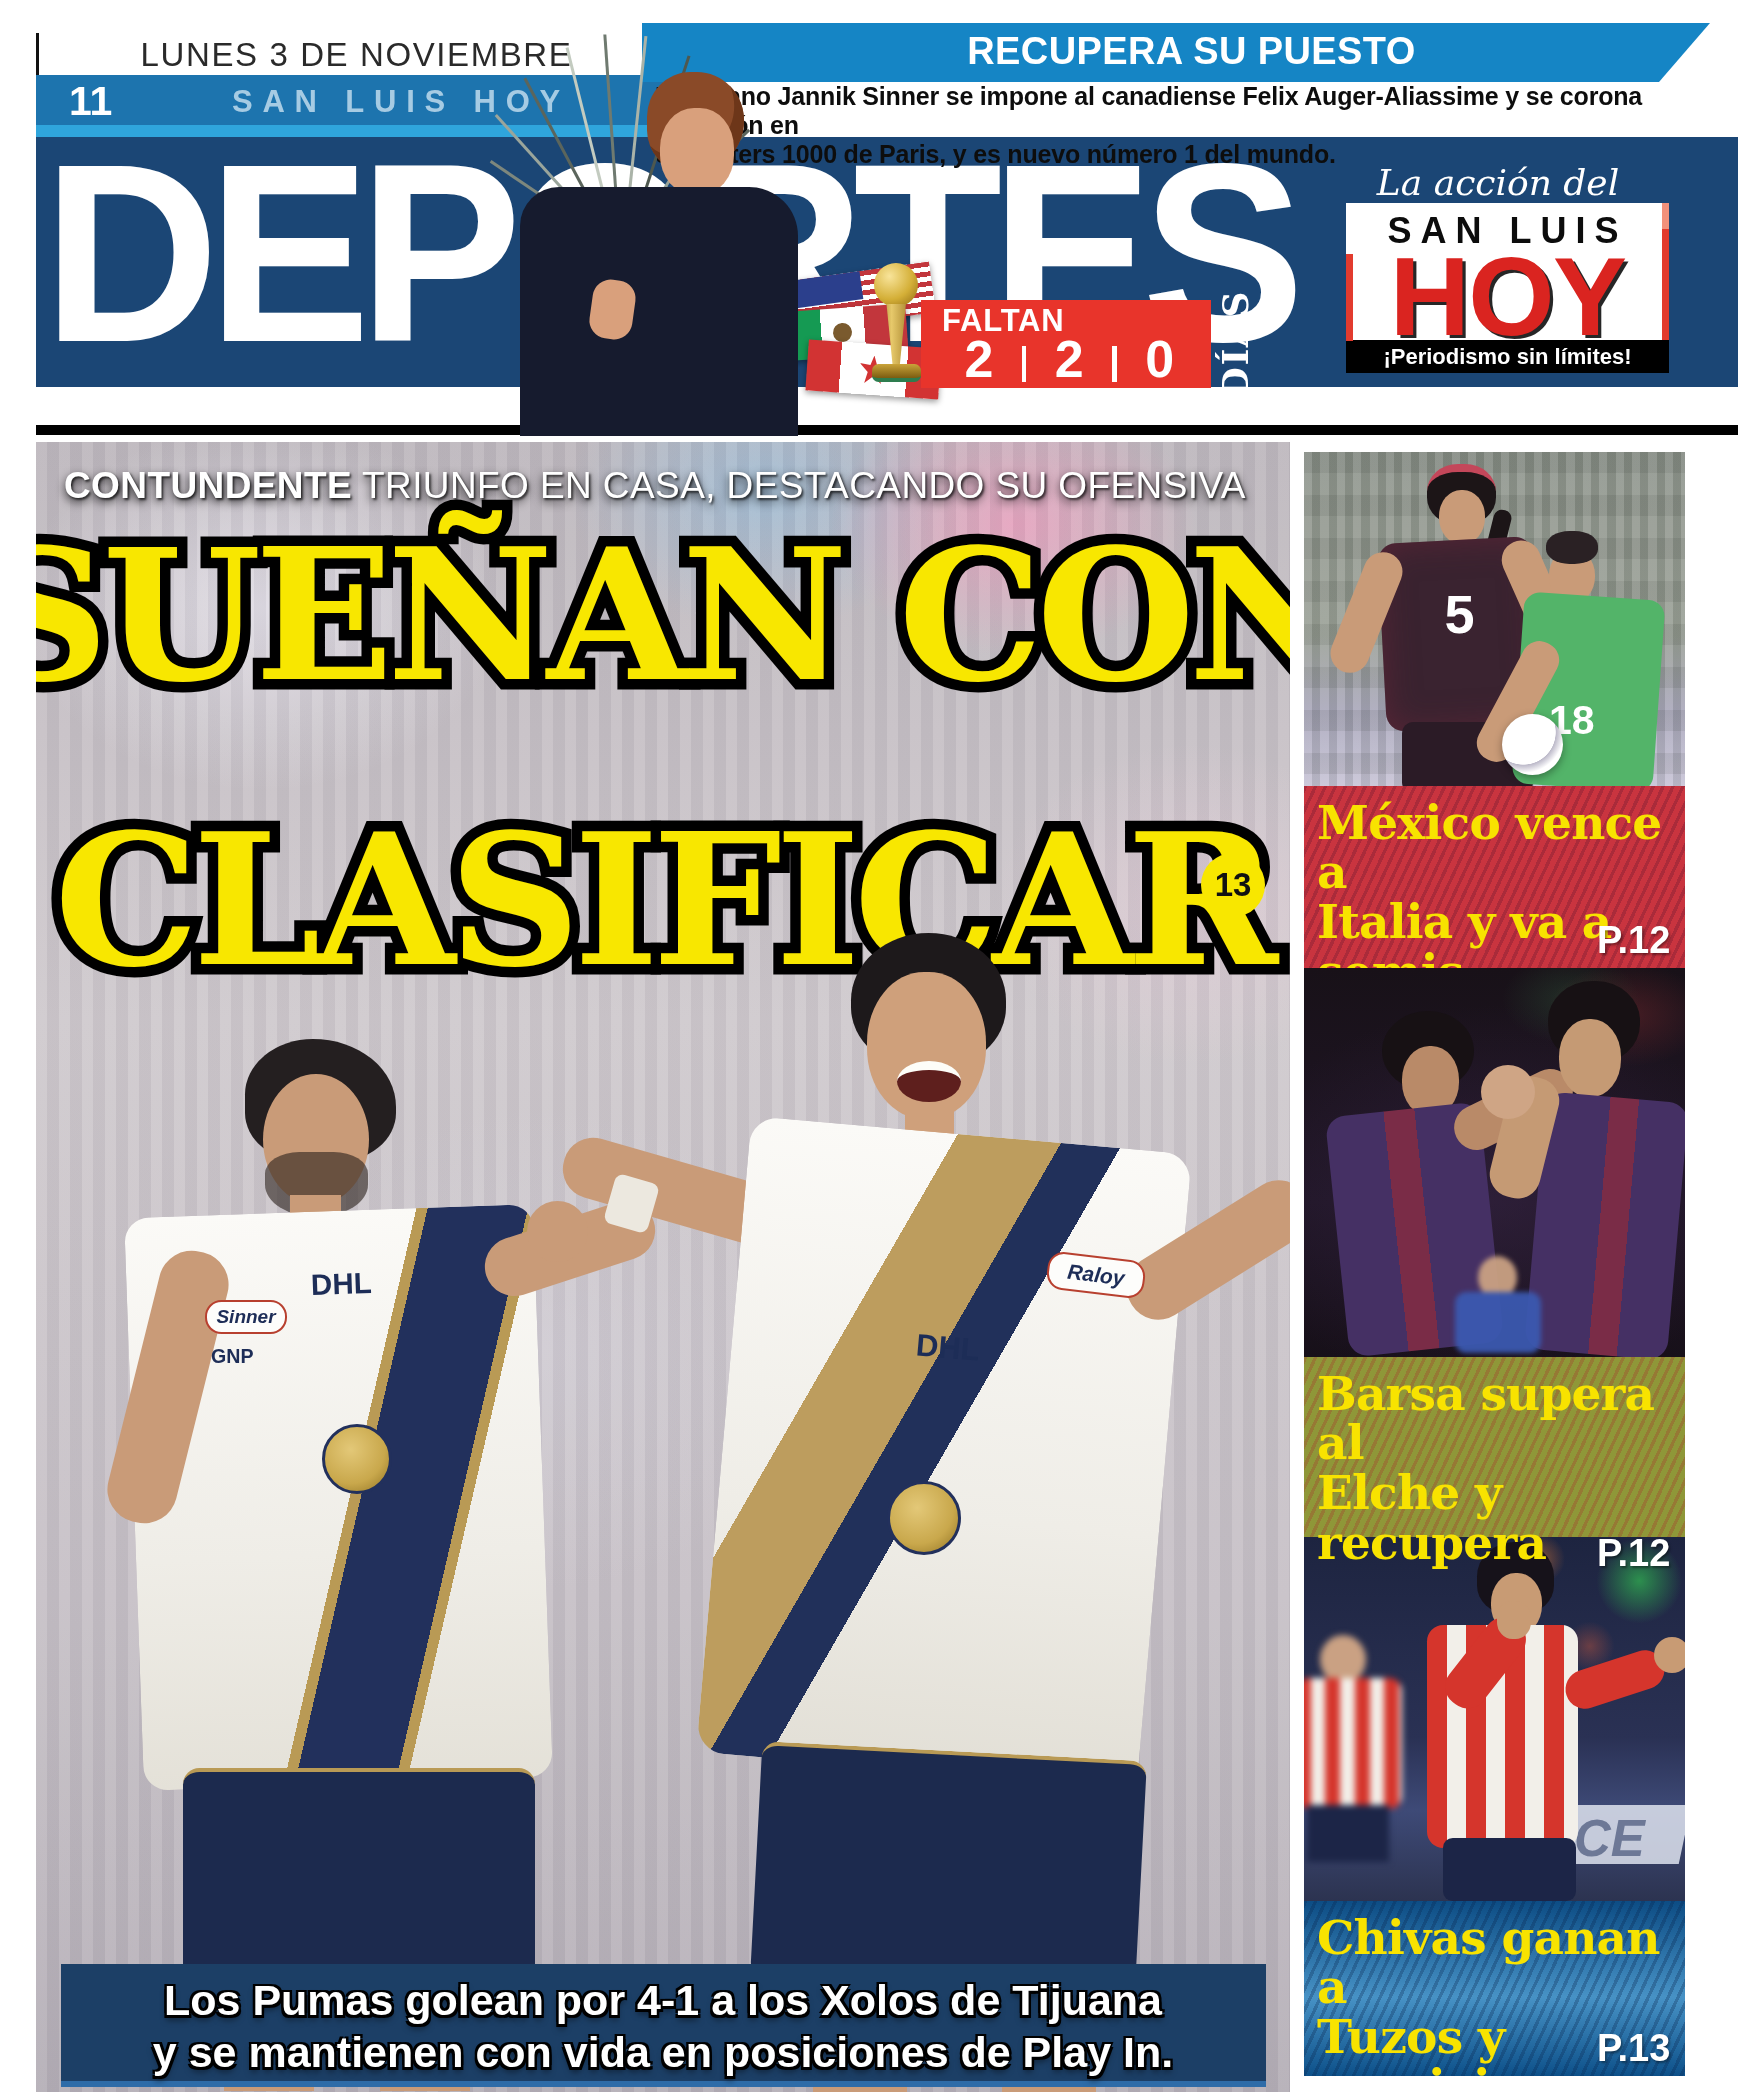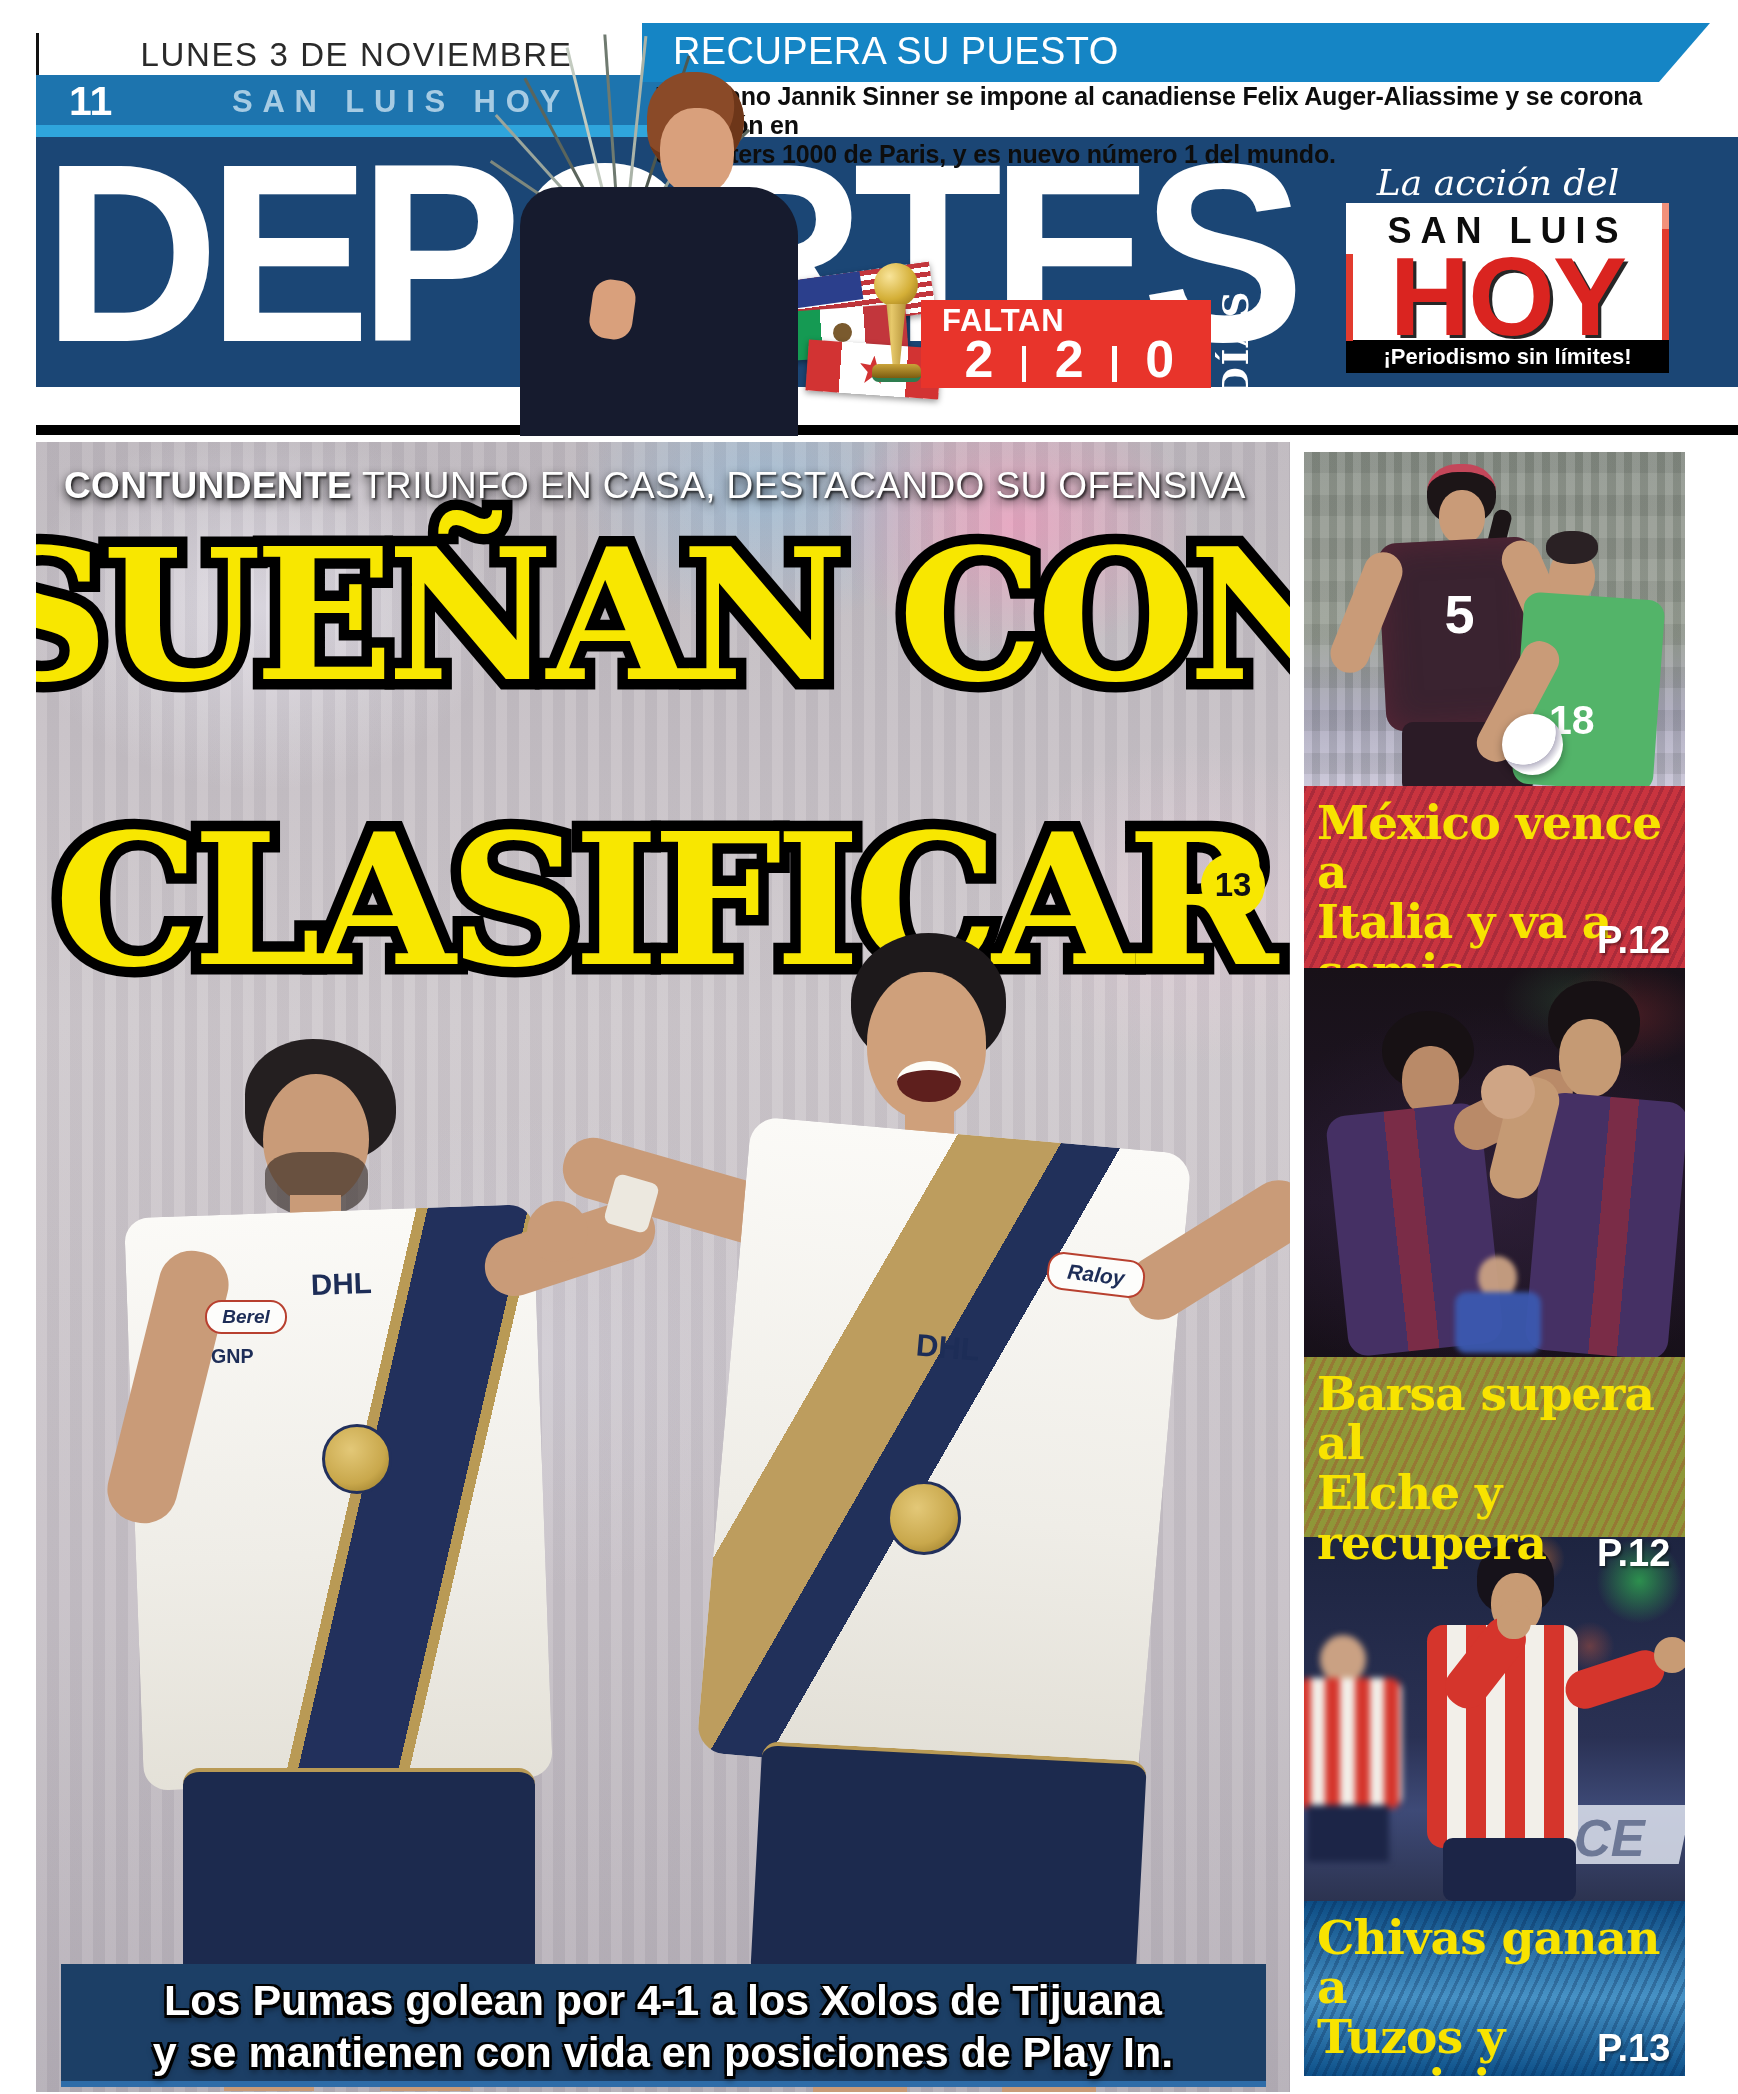--- a/index.html
+++ b/index.html
@@ -7,21 +7,21 @@
   .page { position: relative; width: 1739px; height: 2095px; background: #fff; overflow: hidden; margin: 0 auto; }
   .abs { position: absolute; }
 
   
   .left-rule { left: 36px; top: 33px; width: 3.3px; height: 105px; background: #111; }
   .date { left: 115px; top: 36px; width: 483px; height: 36px; font-size: 33px; color: #2a2a2a;
           letter-spacing: 1.6px; text-align: center; font-weight: 400; }
   .news-banner { left: 642px; top: 23px; width: 1068px; height: 59px; background: #1585c5;
                  clip-path: polygon(0 0, 100% 0, calc(100% - 51px) 100%, 0 100%); z-index: 2; }
   .news-banner span { display: block; padding-left: 31px; line-height: 57px; color: #fff;
-                      font-size: 38px; font-weight: 400; letter-spacing: 0.4px; }
+                      font-size: 38px; font-weight: 700; letter-spacing: 0.4px; text-align: center; }
   .news-deck { left: 655px; top: 82px; width: 1076px; z-index: 2; color: #0d0d0d;
                font-size: 25px; font-weight: 700; line-height: 1.16; letter-spacing: -0.2px; }
 
   .brand-bar { left: 36px; top: 75px; width: 627px; height: 50px; background: #1d74ae; }
   .page-num { left: 69px; top: 78px; font-size: 41px; font-weight: 800; color: #fff; z-index: 1; }
   .brand-text { left: 188px; top: 84px; width: 426px; text-align: center; color: #a6cbe3;
                 font-size: 31px; font-weight: 700; letter-spacing: 9.8px; z-index: 1; }
   .light-strip { left: 36px; top: 125px; width: 627px; height: 12.3px; background: #2fa5dc; }
 
   
@@ -240,21 +240,21 @@
       <div class="abs" style="left:209px;top:597px;width:151px;height:123px;background:#241f20;border-radius:45% 55% 40% 40%"></div>
       <div class="abs skin" style="left:227px;top:632px;width:106px;height:131px;border-radius:50%"></div>
       <div class="abs" style="left:229px;top:710px;width:103px;height:65px;background:rgba(42,32,26,0.6);border-radius:40% 40% 60% 60%"></div>
       <div class="abs skin" style="left:254px;top:753px;width:51px;height:36px"></div>
       <div class="abs" style="left:98px;top:769px;width:409px;height:573px;border-radius:24.5px;transform:rotate(-2deg);
            background:
              linear-gradient(105deg, transparent 52%, #b99a55 52% 54%, #22305c 54% 72%, #b99a55 72% 74%, transparent 74%),
              linear-gradient(180deg,#fbfaf7,#efede7 60%,#e4e1d8);"></div>
       <div class="abs skin" style="left:97px;top:806px;width:70px;height:278px;border-radius:33px;transform:rotate(14deg)"></div>
       <div class="abs skin" style="left:446px;top:777px;width:176px;height:59px;border-radius:29.5px;transform:rotate(-18deg)"></div>
-      <div class="abs badge" style="left:169px;top:858px;width:82px;height:34px;font-size:19px;line-height:29.5px">Berel</div>
+      <div class="abs badge" style="left:169px;top:858px;width:82px;height:34px;font-size:19px;line-height:29.5px">Sinner</div>
       <div class="abs jersey-txt" style="left:175px;top:903px;font-size:19.6px">GNP</div>
       <div class="abs jersey-txt" style="left:275px;top:825px;font-size:29.5px;transform:rotate(-2deg)">DHL</div>
       <div class="abs crest" style="left:286px;top:982px;width:70px;height:70px"></div>
       <div class="abs" style="left:147px;top:1326px;width:352px;height:221px;background:#1c2a4e;border-radius:16.4px;border-top:4.9px solid #b99a55"></div>
       <div class="abs skin" style="left:188px;top:1538px;width:90px;height:111px"></div>
       <div class="abs skin" style="left:344px;top:1538px;width:90px;height:111px"></div>
     </div>
 
     <div class="ply" style="left:0;top:0;width:100%;height:100%">
       <div class="abs skin" style="left:491px;top:759px;width:61px;height:61px;border-radius:50%"></div>

